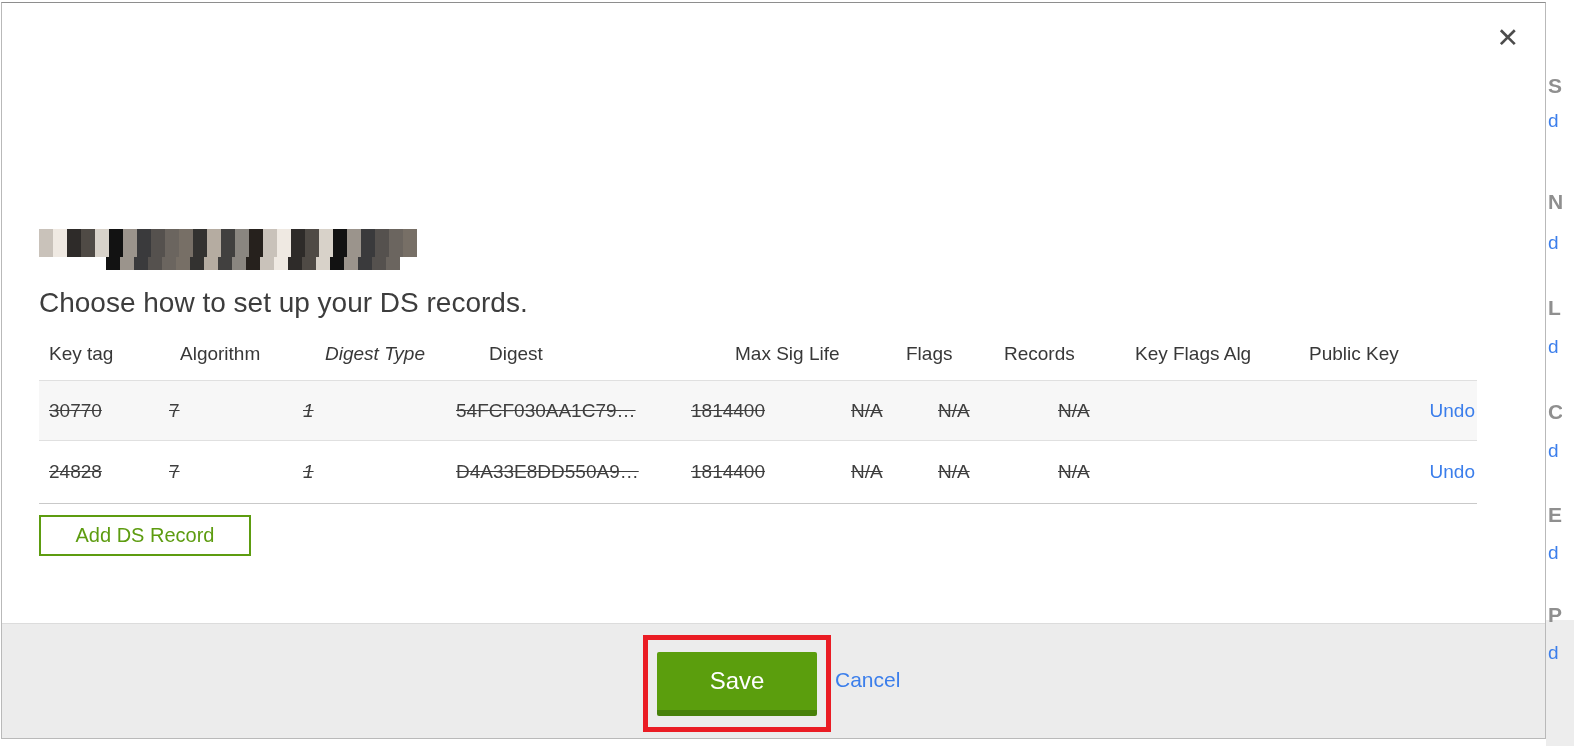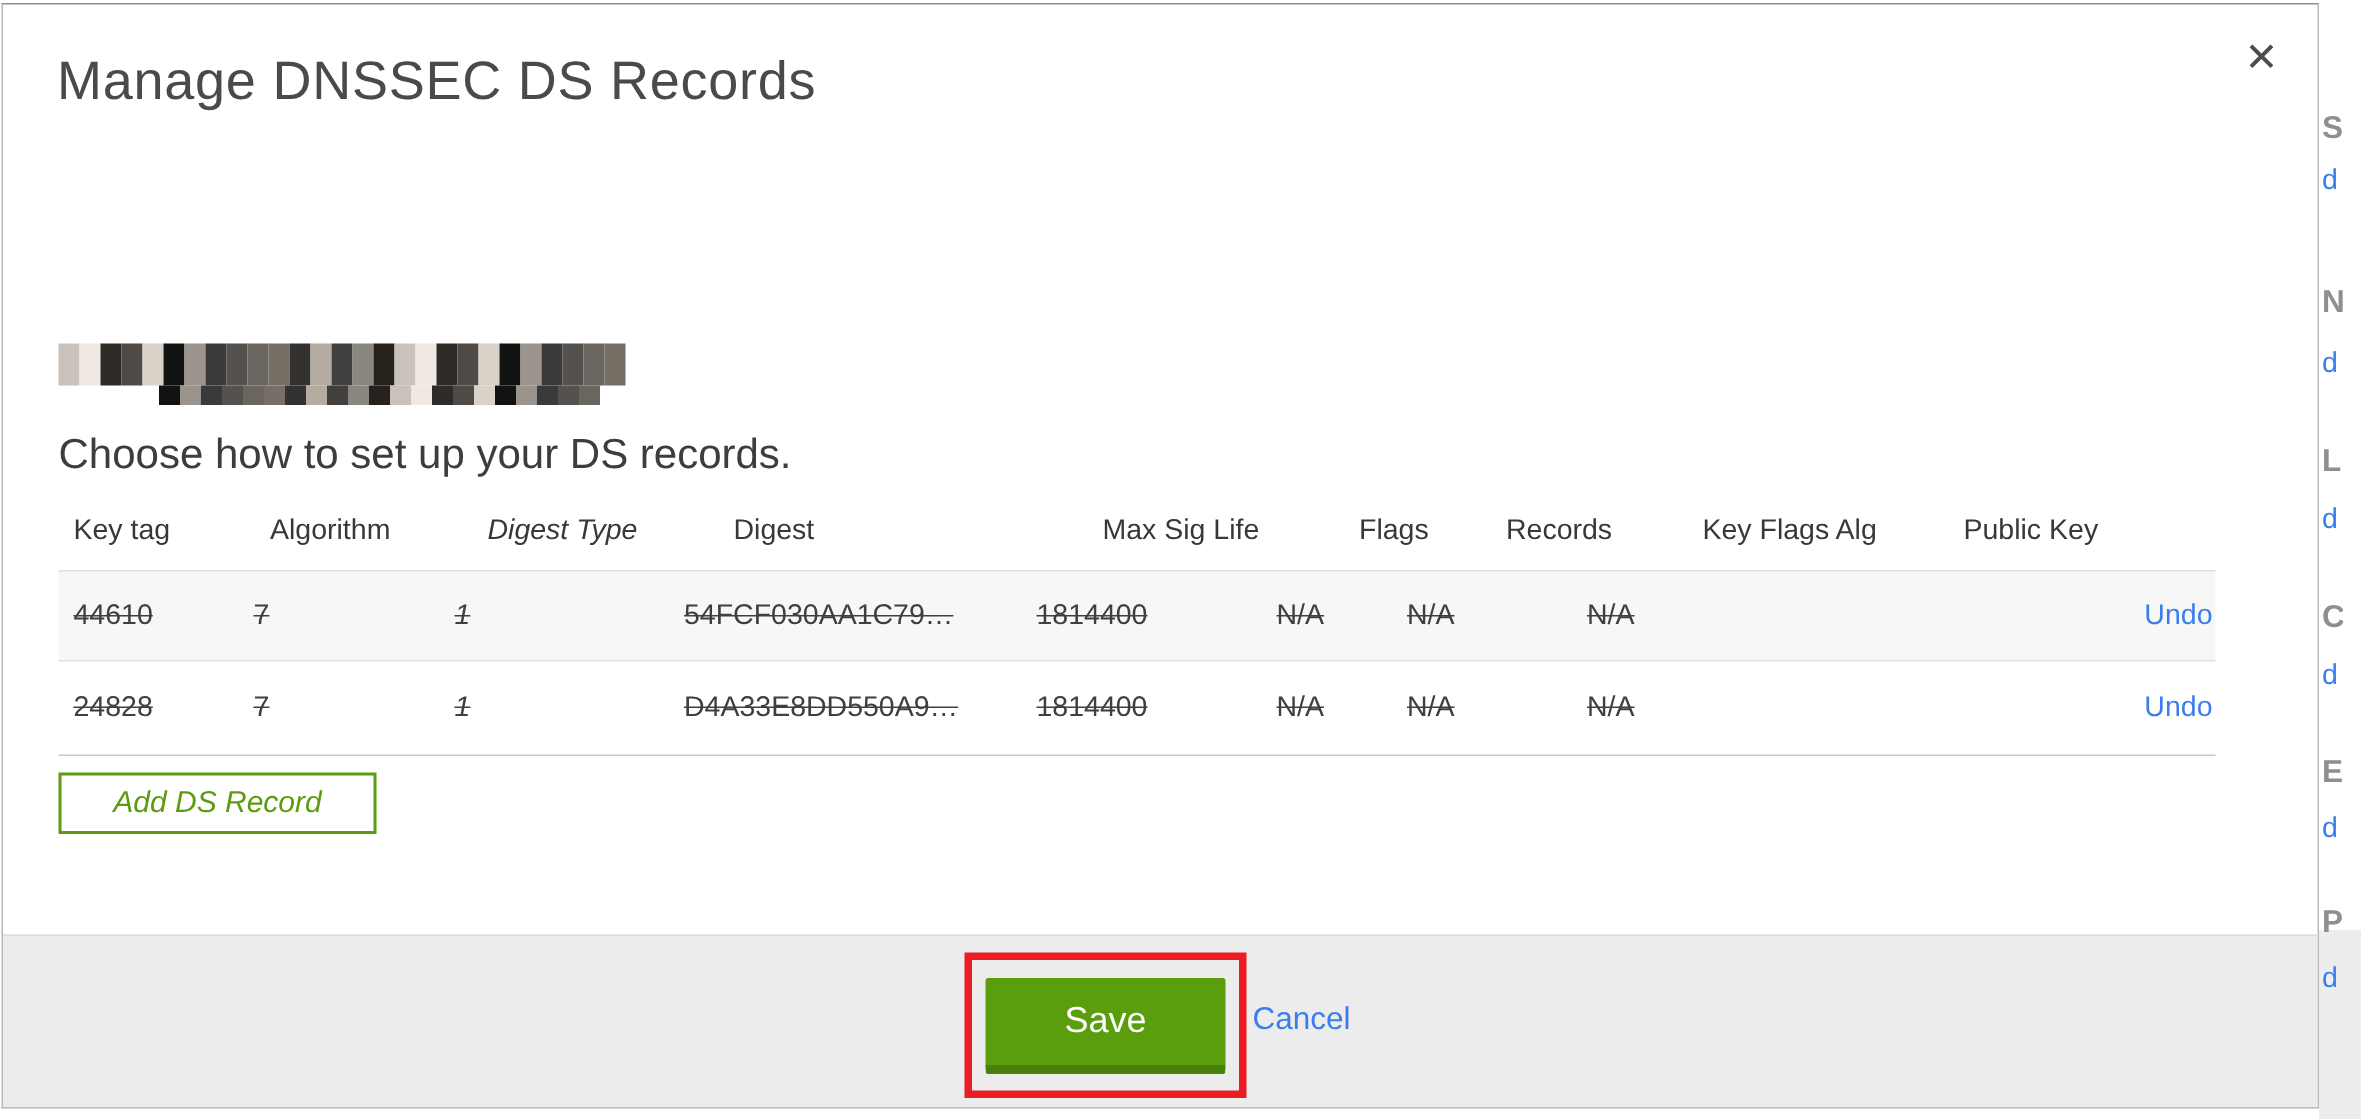--- a/index.html
+++ b/index.html
@@ -45,21 +45,21 @@
   .cell:nth-child(5){ width:160px; }
   .cell:nth-child(6){ width:87px;  }
   .cell:nth-child(7){ width:120px; }
   .cell:nth-child(8){ width:163px; }
   .cell:nth-child(9){ width:150px; }
   .cell.undo { flex:1; text-align:right; color:#3b7eeb; cursor:pointer; padding-right:2px; }
   .strike { text-decoration:line-through; }
 
   .add-btn { position:absolute; left:37px; top:512px; width:212px; height:41px;
     background:#fff; border:2px solid #5d9c10; color:#5d9c10; font-size:20px;
-    font-family:inherit; cursor:pointer;font-style:italic; }
+    font-family:inherit; cursor:pointer; }
 
   
   .footer { position:absolute; left:0; right:0; bottom:0; height:115px;
     background:#ececec; border-top:1px solid #dcdcdc; }
 
   .red-box { position:absolute; left:641px; top:11px; width:188px; height:97px;
     border:5px solid #ea1c24; display:flex; align-items:center; justify-content:center;
     background:transparent; }
 
   .save-btn { width:160px; height:64px; background:#5b9e0d; border:none;
@@ -85,41 +85,40 @@
     <span class="frag lnk" style="top: 336px;">d</span>
     <span class="frag lnk" style="top: 440px;">d</span>
     <span class="frag lnk" style="top: 542px;">d</span>
     <span class="frag lnk" style="top: 642px;">d</span>
   </div>
 
 <div class="modal">
 
   <span class="close">✕</span>
 
-  <h1 class="title">Manage DNSSEC DS Records</h1>
 
   <div class="mosaic row1"><i style="background: rgb(201, 194, 186);"></i><i style="background: rgb(239, 233, 226);"></i><i style="background: rgb(46, 43, 41);"></i><i style="background: rgb(79, 74, 69);"></i><i style="background: rgb(216, 210, 201);"></i><i style="background: rgb(18, 18, 18);"></i><i style="background: rgb(155, 148, 140);"></i><i style="background: rgb(58, 58, 60);"></i><i style="background: rgb(85, 81, 78);"></i><i style="background: rgb(107, 101, 95);"></i><i style="background: rgb(119, 111, 102);"></i><i style="background: rgb(51, 50, 48);"></i><i style="background: rgb(181, 172, 161);"></i><i style="background: rgb(65, 64, 63);"></i><i style="background: rgb(138, 134, 128);"></i><i style="background: rgb(38, 33, 29);"></i><i style="background: rgb(201, 194, 186);"></i><i style="background: rgb(239, 233, 226);"></i><i style="background: rgb(46, 43, 41);"></i><i style="background: rgb(79, 74, 69);"></i><i style="background: rgb(216, 210, 201);"></i><i style="background: rgb(18, 18, 18);"></i><i style="background: rgb(155, 148, 140);"></i><i style="background: rgb(58, 58, 60);"></i><i style="background: rgb(85, 81, 78);"></i><i style="background: rgb(107, 101, 95);"></i><i style="background: rgb(119, 111, 102);"></i></div>
   <div class="mosaic row2"><i style="background: rgb(18, 18, 18);"></i><i style="background: rgb(155, 148, 140);"></i><i style="background: rgb(58, 58, 60);"></i><i style="background: rgb(85, 81, 78);"></i><i style="background: rgb(107, 101, 95);"></i><i style="background: rgb(119, 111, 102);"></i><i style="background: rgb(51, 50, 48);"></i><i style="background: rgb(181, 172, 161);"></i><i style="background: rgb(65, 64, 63);"></i><i style="background: rgb(138, 134, 128);"></i><i style="background: rgb(38, 33, 29);"></i><i style="background: rgb(201, 194, 186);"></i><i style="background: rgb(239, 233, 226);"></i><i style="background: rgb(46, 43, 41);"></i><i style="background: rgb(79, 74, 69);"></i><i style="background: rgb(216, 210, 201);"></i><i style="background: rgb(18, 18, 18);"></i><i style="background: rgb(155, 148, 140);"></i><i style="background: rgb(58, 58, 60);"></i><i style="background: rgb(85, 81, 78);"></i><i style="background: rgb(107, 101, 95);"></i></div>
 
   <p class="subtitle">Choose how to set up your DS records.</p>
 
   <div class="table">
     <div class="trow head">
         <div class="cell">Key tag</div>
         <div class="cell">Algorithm</div>
         <div class="cell">Digest Type</div>
         <div class="cell">Digest</div>
         <div class="cell">Max Sig Life</div>
         <div class="cell">Flags</div>
         <div class="cell">Records</div>
         <div class="cell">Key Flags Alg</div>
         <div class="cell">Public Key</div>
       </div>
   <div class="trow body r0">
-        <div class="cell strike">44610</div>
+        <div class="cell strike">30770</div>
         <div class="cell strike">7</div>
         <div class="cell strike">1</div>
         <div class="cell strike">54FCF030AA1C79…</div>
         <div class="cell strike">1814400</div>
         <div class="cell strike">N/A</div>
         <div class="cell strike">N/A</div>
         <div class="cell strike">N/A</div>
         <div class="cell"></div>
         <a class="cell undo">Undo</a>
       </div>

